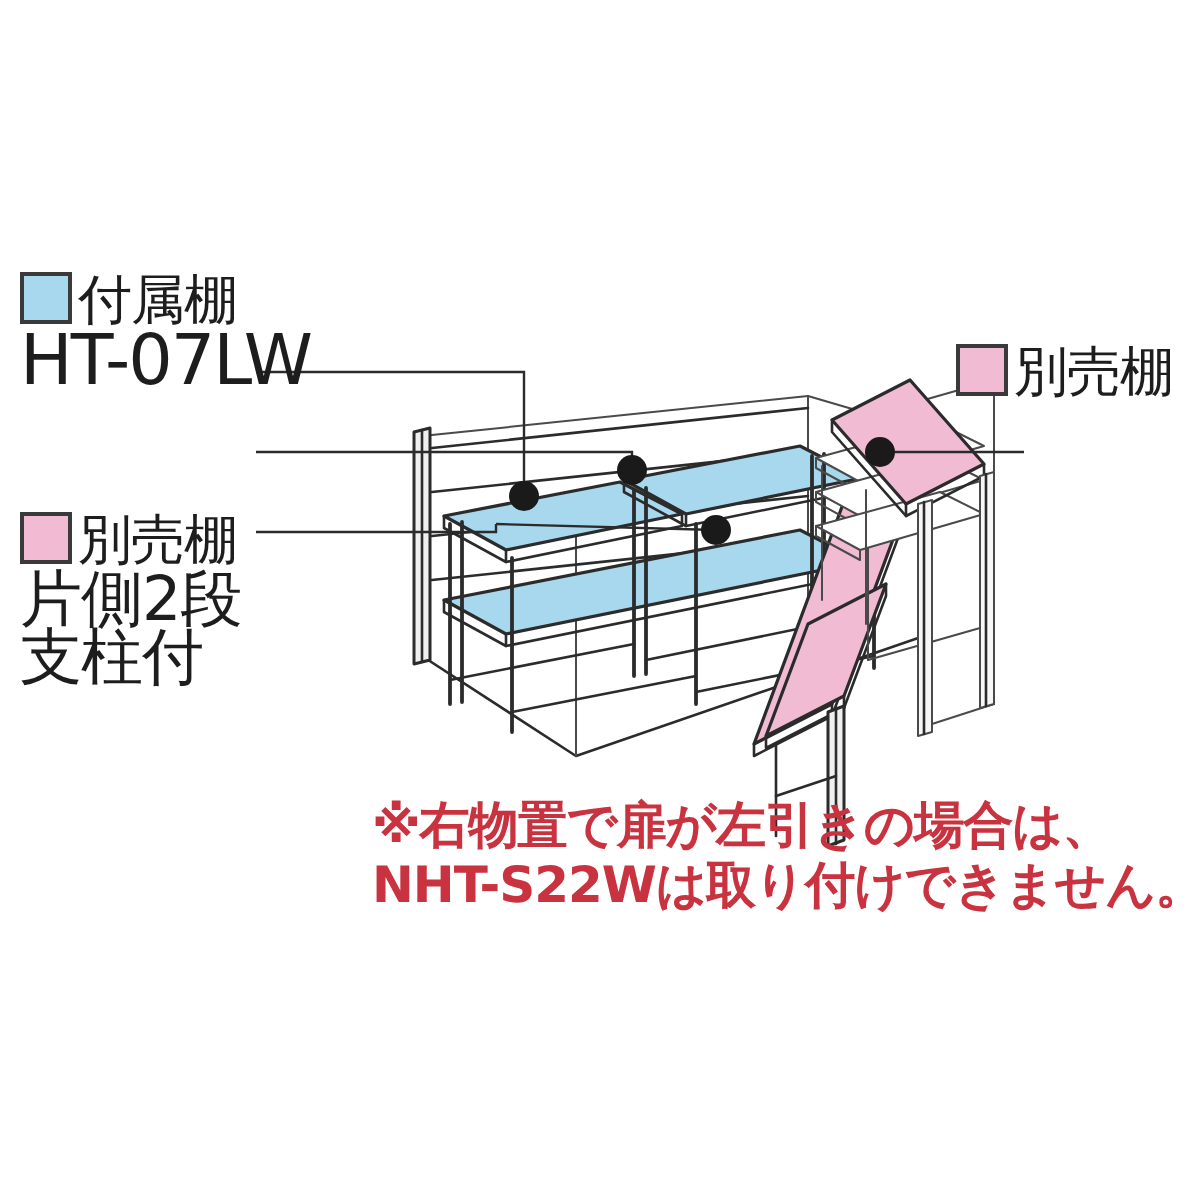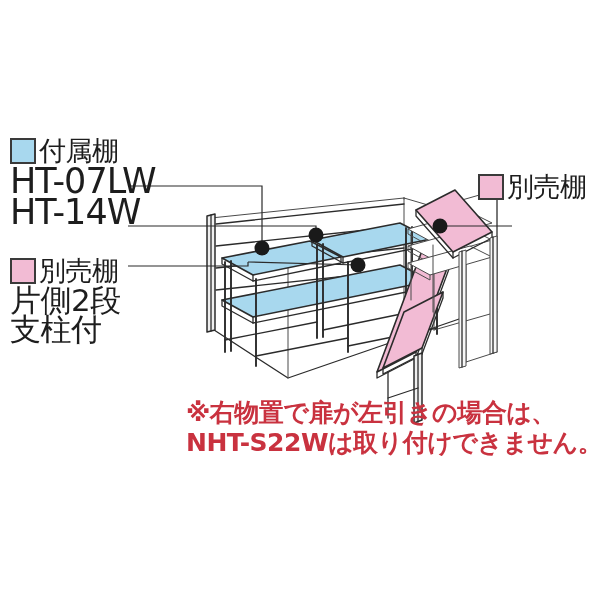--- a/index.html
+++ b/index.html
@@ -7,21 +7,21 @@
     width:600px;height:600px;
     background:#ffffff;
     font-family:"Liberation Sans","DejaVu Sans",sans-serif;
     overflow:hidden;
     position:relative;
   }
   #stage{position:absolute;left:0;top:0;width:600px;height:600px;}
 
   
   .legend{position:absolute;}
-  .legend-row{display:flex;align-items:center;white-space:nowrap;}
+  .legend-row{display:flex;align-items:flex-start;white-space:nowrap;}
   .swatch{
     width:26px;height:26px;
     border:2px solid #3a3a3a;
     box-sizing:border-box;
     margin-right:3px;
     flex:0 0 auto;
   }
   .sw-blue{background:#a8d8ee;}
   .sw-pink{background:#f2bbd4;}
   .jp{
@@ -206,21 +206,20 @@
       </g>
     </svg>
   </div>
 
   <div class="legend" id="legend-left">
     <div class="legend-row">
       <span class="swatch sw-blue"></span>
       <span class="jp lbl-head">付属棚</span>
     </div>
     <div class="jp lbl-code">HT-07LW</div>
-    <div class="jp lbl-code">HT-14W</div>
   </div>
 
   <div class="legend" id="legend-left-2">
     <div class="legend-row">
       <span class="swatch sw-pink"></span>
       <span class="jp lbl-head">別売棚</span>
     </div>
     <div class="jp lbl-sub">片側2段</div>
     <div class="jp lbl-sub">支柱付</div>
   </div>

